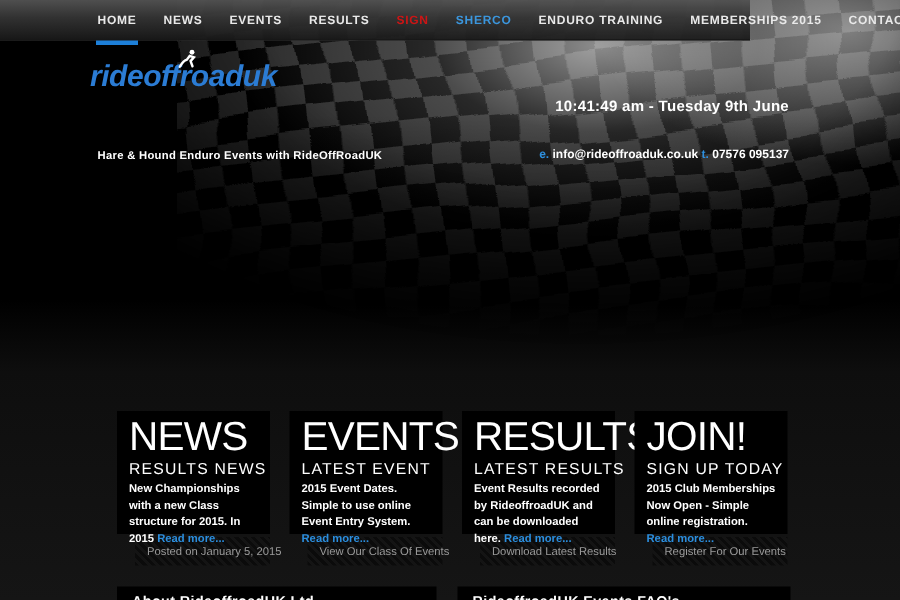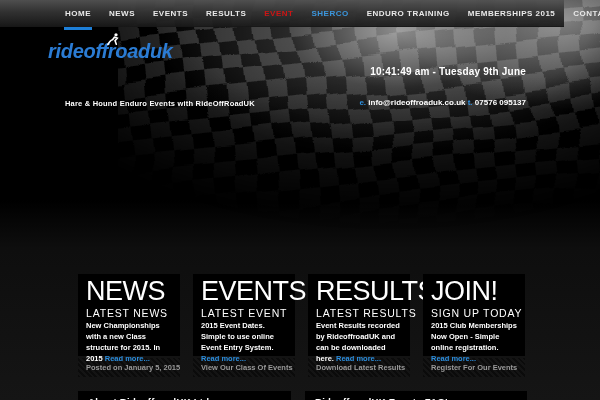--- a/index.html
+++ b/index.html
@@ -12,39 +12,39 @@
 
   
   .flag-bg {
     position:absolute; left:118px; top:0; width:482px; height:255px; z-index:1;
     -webkit-mask-image:radial-gradient(115% 125% at 56% 0%, #000 38%, rgba(0,0,0,0) 72%);
     mask-image:radial-gradient(115% 125% at 56% 0%, #000 38%, rgba(0,0,0,0) 72%);
   }
 
   
   .navbar {
-    position:absolute; left:0; top:0; width:564px; height:27px; z-index:6;
+    position:absolute; left:0; top:0; width:500px; height:27px; z-index:6;
     background:linear-gradient(180deg, rgba(82,82,82,.96) 0%, rgba(52,52,52,.95) 45%, rgba(26,26,26,.93) 100%);
     border-bottom:1px solid rgba(10,10,10,.8);
     display:flex; align-items:stretch; padding-left:56px;
   }
   .nav-item {
     display:flex; align-items:center; padding:0 9px; position:relative;
     color:#e9e9e9; font-size:8px; font-weight:bold; letter-spacing:.5px;
     text-decoration:none; cursor:pointer; white-space:nowrap;
   }
   .nav-item.active::after {
     content:""; position:absolute; left:8px; right:8px; bottom:-4px; height:3px;
     background:#1d7fd8;
   }
   .nav-item.red  { color:#cc1515; }
   .nav-item.blue { color:#3b96dd; }
 
   
-  .logo-wrap { position:absolute; left:48px; top:40px; z-index:7; }
+  .logo-wrap { position:absolute; left:60px; top:40px; z-index:7; }
   .logo-text {
     color:#2b7cd4; font-size:20px; font-weight:bold; font-style:italic;
     letter-spacing:-.3px;
   }
   .rider { position:absolute; left:58px; top:-8px; width:15px; height:15px; }
   .tagline {
     position:absolute; left:65px; top:99px; z-index:7;
     color:#fff; font-size:7.5px; font-weight:bold; letter-spacing:.2px;
   }
   .right-info { position:absolute; right:74px; top:66px; z-index:7; text-align:right; }
@@ -65,22 +65,23 @@
   }
   .wsub {
     color:#fff; font-size:10.5px; font-weight:400; letter-spacing:.8px;
     margin:3px 0 2px; white-space:nowrap;
   }
   .wbody { color:#fff; font-size:7.5px; font-weight:bold; line-height:1.45; }
   .readmore { color:#2b8ede; cursor:pointer; }
   .wstrip {
     margin-top:2px; height:19px; line-height:19px; padding:0 8px;
     background:repeating-linear-gradient(45deg,#0b0b0b 0 2px,#141414 2px 4px);
-    color:#9a9a9a; font-size:7.5px; font-weight:bold; white-space:nowrap;
+    color:#9a9a9a; font-size:7.5px; font-weight:normal; white-space:nowrap;
     cursor:pointer;
+    margin-left:12px;
   }
 
   
   .footer-row { position:absolute; left:78px; top:391px; width:449px; z-index:5; display:flex; gap:14px; }
   .fbox { background:#000; height:40px; padding:5px 10px; }
   .fbox.left  { width:213px; }
   .fbox.right { width:222px; }
   .fbox h3 { color:#fff; font-size:9.5px; font-weight:bold; letter-spacing:.3px; white-space:nowrap; }
 </style>
 </head>
@@ -119,21 +120,21 @@
     <rect width="482" height="255" fill="url(#sh2)"></rect>
     <rect width="482" height="255" fill="url(#dk)"></rect>
   </svg>
 </div>
 
 <div class="navbar">
   <a class="nav-item active">HOME</a>
   <a class="nav-item">NEWS</a>
   <a class="nav-item">EVENTS</a>
   <a class="nav-item">RESULTS</a>
-  <a class="nav-item red">EVENT</a>
+  <a class="nav-item red">SIGN</a>
   <a class="nav-item blue">SHERCO</a>
   <a class="nav-item">ENDURO TRAINING</a>
   <a class="nav-item">MEMBERSHIPS 2015</a>
   <a class="nav-item">CONTACT</a>
 </div>
 
 <div class="logo-wrap">
   <svg class="rider" viewBox="0 0 24 24">
     <circle cx="16" cy="4.5" r="2.6" fill="#fff"></circle>
     <path d="M3 20 Q7 13 10.5 12.5 L13.5 8.5 L18 10 L14.5 14 L16.5 19.5" stroke="#fff" stroke-width="2.6" fill="none" stroke-linecap="round"></path>
@@ -150,21 +151,21 @@
     <span class="pfx">t.</span>
     <span>07576 095137</span>
   </div>
 </div>
 
 <div class="widgets">
 
   <div class="wcol">
     <div class="wbox">
       <div class="wtitle">NEWS</div>
-      <div class="wsub">LATEST NEWS</div>
+      <div class="wsub">RESULTS NEWS</div>
       <div class="wbody"><span>New Championships with a new Class structure for 2015. In 2015 </span><span class="readmore">Read more...</span></div>
     </div>
     <div class="wstrip">Posted on January 5, 2015</div>
   </div>
 
   <div class="wcol">
     <div class="wbox">
       <div class="wtitle">EVENTS</div>
       <div class="wsub">LATEST EVENT</div>
       <div class="wbody"><span>2015 Event Dates. Simple to use online Event Entry System. </span><span class="readmore">Read more...</span></div>

